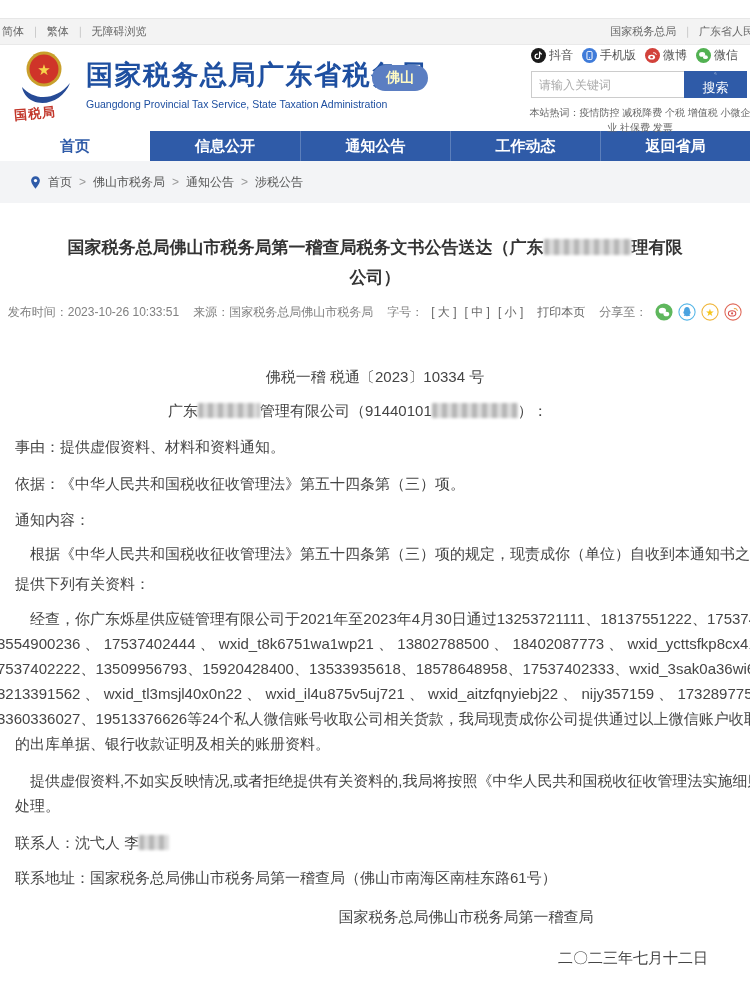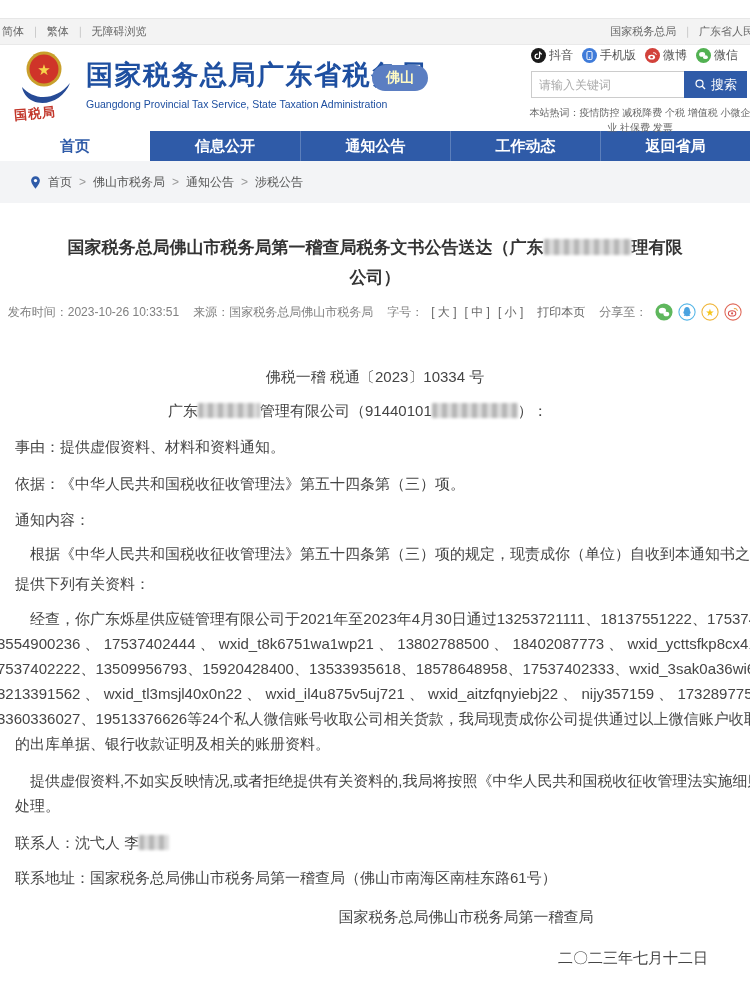--- a/index.html
+++ b/index.html
@@ -22,21 +22,21 @@
   .city-badge{position:absolute;left:372px;top:20px;background:#5b7ec2;color:#fef9c3;border-radius:13px;
               padding:4px 14px;font-size:14px;font-weight:bold;cursor:pointer;}
   .header-right{position:absolute;left:531px;top:2px;width:219px;}
   .social-row{display:flex;align-items:center;gap:9px;font-size:12px;color:#555;white-space:nowrap;overflow:hidden;}
   .social-item{display:flex;align-items:center;gap:3px;cursor:pointer;}
   .search-row{margin-top:7px;display:flex;}
   .search-input{width:138px;height:25px;border:1px solid #ccc;border-right:none;padding:0 7px;font-size:12px;color:#333;outline:none;
                 font-family:"Liberation Sans",sans-serif;}
   .search-input::placeholder{color:#aaa;}
   .search-btn{width:63px;height:27px;background:#2f5ba8;color:#fff;border:none;font-size:13px;cursor:pointer;
-              display:flex;align-items:center;justify-content:center;gap:4px;font-family:"Liberation Sans",sans-serif;}
+              display:flex;align-items:center;justify-content:center;gap:4px;font-family:"Liberation Sans",sans-serif;flex-direction:column;}
   .hotwords{margin-top:7px;margin-left:-4px;width:226px;font-size:10px;color:#666;line-height:15px;text-align:center;}
   
   .nav{display:flex;height:30px;}
   .nav-tab{width:150px;background:#2f5ba8;color:#fff;font-size:15px;font-weight:bold;
            display:flex;align-items:center;justify-content:center;cursor:pointer;border-left:1px solid rgba(255,255,255,.22);box-sizing:border-box;}
   .nav-tab.active{background:#fff;color:#2f5ba8;border-left:none;}
   .nav-tab:nth-child(2){border-left:none;}
   
   .breadcrumb{height:42px;background:#f3f4f6;display:flex;align-items:center;padding-left:30px;gap:7px;font-size:12px;color:#555;}
   .breadcrumb .bsep{color:#999;}

